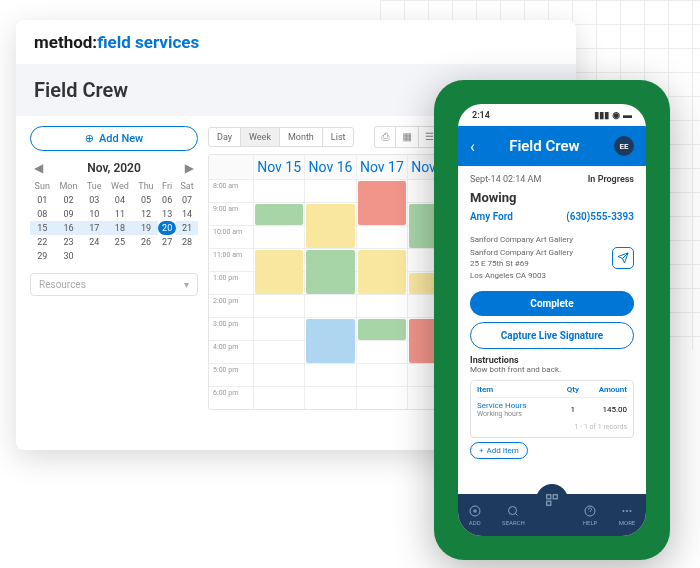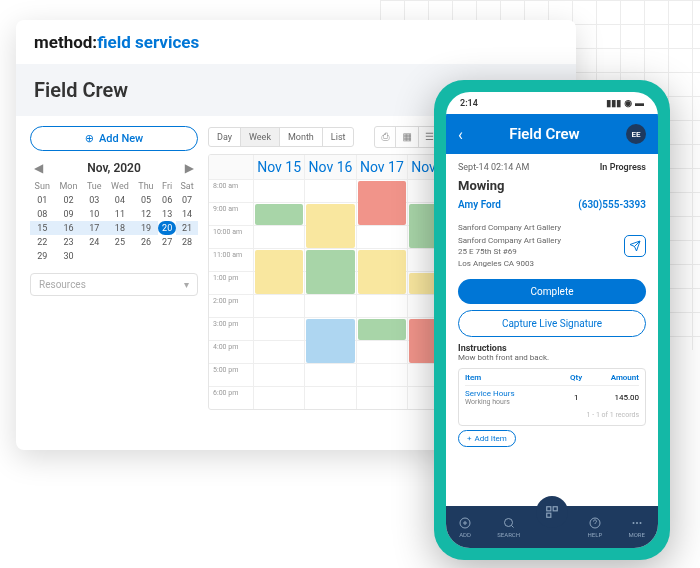--- a/index.html
+++ b/index.html
@@ -35,40 +35,40 @@
 .sched{border:1px solid #e5e5e5;border-radius:3px;overflow:hidden}
 .sched-head{display:flex;background:#fafafa}
 .sched-head .tc{width:44px;flex-shrink:0}
 .sched-head .dc{flex:1;text-align:center;font-size:14px;color:#0076d6;padding:4px 0;border-left:1px solid #eee}
 .sched-body{position:relative}
 .sched-row{display:flex;border-top:1px solid #eee;height:23px}
 .sched-row .tc{width:44px;flex-shrink:0;font-size:7px;color:#999;padding:2px 4px}
 .sched-row .dc{flex:1;border-left:1px solid #eee;position:relative}
 .blk{position:absolute;border-radius:2px;left:1px;right:1px}
 .bg{background:#a8d5a8}.by{background:#f9e79f}.br{background:#f1948a}.bb{background:#aed6f1}
-.phone{position:absolute;top:80px;right:30px;width:236px;height:480px;background:#14b8a6;border-radius:30px;padding:12px;box-shadow:0 10px 40px rgba(0,0,0,.3)}
+.phone{position:absolute;top:80px;right:30px;width:236px;height:480px;background:#15803d;border-radius:30px;padding:24px;box-shadow:0 10px 40px rgba(0,0,0,.3)}
 .p-screen{width:100%;height:100%;background:#fff;border-radius:24px;overflow:hidden;display:flex;flex-direction:column;position:relative}
 .p-status{height:22px;padding:4px 14px;display:flex;justify-content:space-between;align-items:center;font-size:9px;font-weight:600;color:#333}
 .p-status .ri{display:flex;gap:3px;align-items:center}
 .p-header{background:#0076d6;color:#fff;padding:10px 12px;display:flex;align-items:center;justify-content:space-between}
 .p-header .bk{font-size:16px;cursor:pointer}
 .p-header .ti{font-size:15px;font-weight:600}
 .p-header .av{width:20px;height:20px;border-radius:50%;background:#1e3a5f;display:flex;align-items:center;justify-content:center;font-size:8px;font-weight:600}
 .p-content{flex:1;overflow-y:auto;padding:8px 12px;font-size:9px}
 .p-meta{display:flex;justify-content:space-between;color:#666;margin-bottom:6px}
 .p-meta .st{color:#333;font-weight:600}
 .p-svc{font-size:13px;font-weight:700;color:#333;margin-bottom:6px}
 .p-cust{display:flex;justify-content:space-between;margin-bottom:12px}
 .p-cust .nm{color:#0076d6;font-weight:600;font-size:10px}
 .p-cust .ph{color:#0076d6;font-weight:600;font-size:10px}
 .p-addr{color:#666;font-size:8px;line-height:1.4;margin-bottom:2px}
 .p-addr2{display:flex;justify-content:space-between;align-items:flex-start;margin-bottom:10px}
 .p-addr2 .ad{color:#666;font-size:8px;line-height:1.4}
 .p-addr2 .nv{width:22px;height:22px;border:1px solid #0076d6;border-radius:5px;display:flex;align-items:center;justify-content:center;color:#0076d6;cursor:pointer}
-.p-btn{width:100%;padding:7px;border-radius:14px;font-size:10px;font-weight:400;text-align:center;margin-bottom:6px;cursor:pointer}
+.p-btn{width:100%;padding:7px;border-radius:14px;font-size:10px;font-weight:700;text-align:center;margin-bottom:6px;cursor:pointer}
 .p-btn.pri{background:#0076d6;color:#fff}
 .p-btn.sec{background:#fff;color:#0076d6;border:1px solid #0076d6}
 .p-inst-h{font-size:9px;font-weight:700;color:#333;margin-top:4px}
 .p-inst{color:#666;font-size:8px;margin-bottom:6px}
 .p-table{border:1px solid #e0e0e0;border-radius:4px;padding:4px 6px;font-size:8px}
 .p-table .th{display:flex;color:#0076d6;font-weight:600;padding-bottom:3px;border-bottom:1px solid #eee}
 .p-table .tr{display:flex;align-items:center;padding:3px 0}
 .p-table .c1{flex:2}.p-table .c2{flex:.6;text-align:center}.p-table .c3{flex:1;text-align:right}
 .p-table .sub{color:#888;font-size:7px}
 .p-table .pg{text-align:right;color:#bbb;font-size:7px;padding:2px 0}

